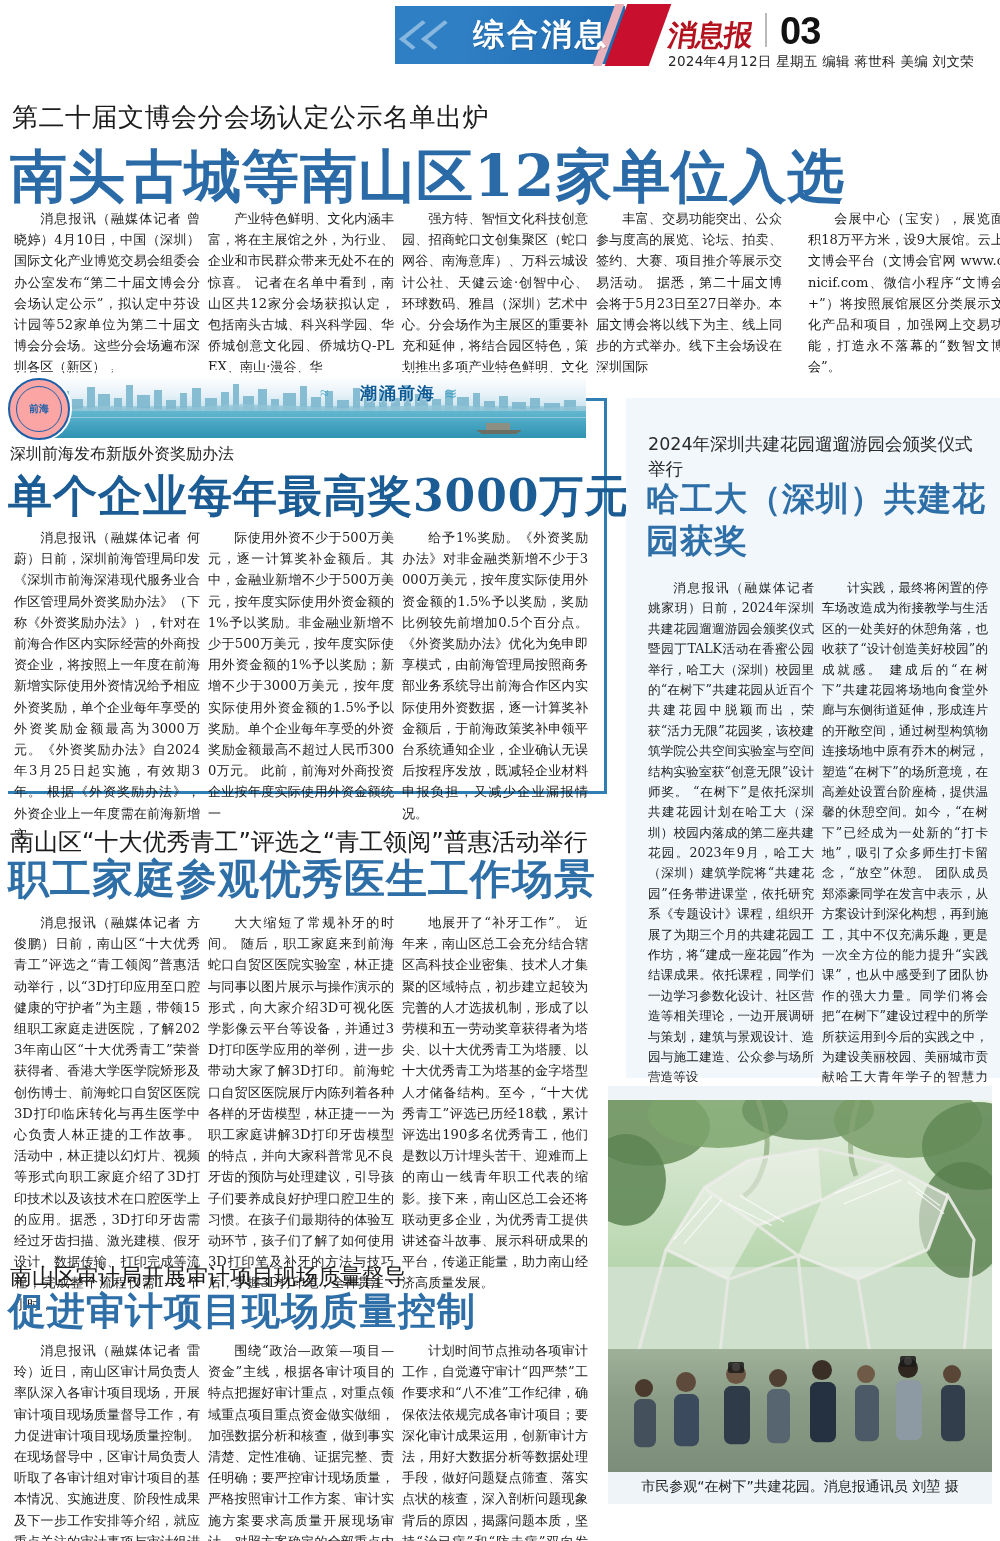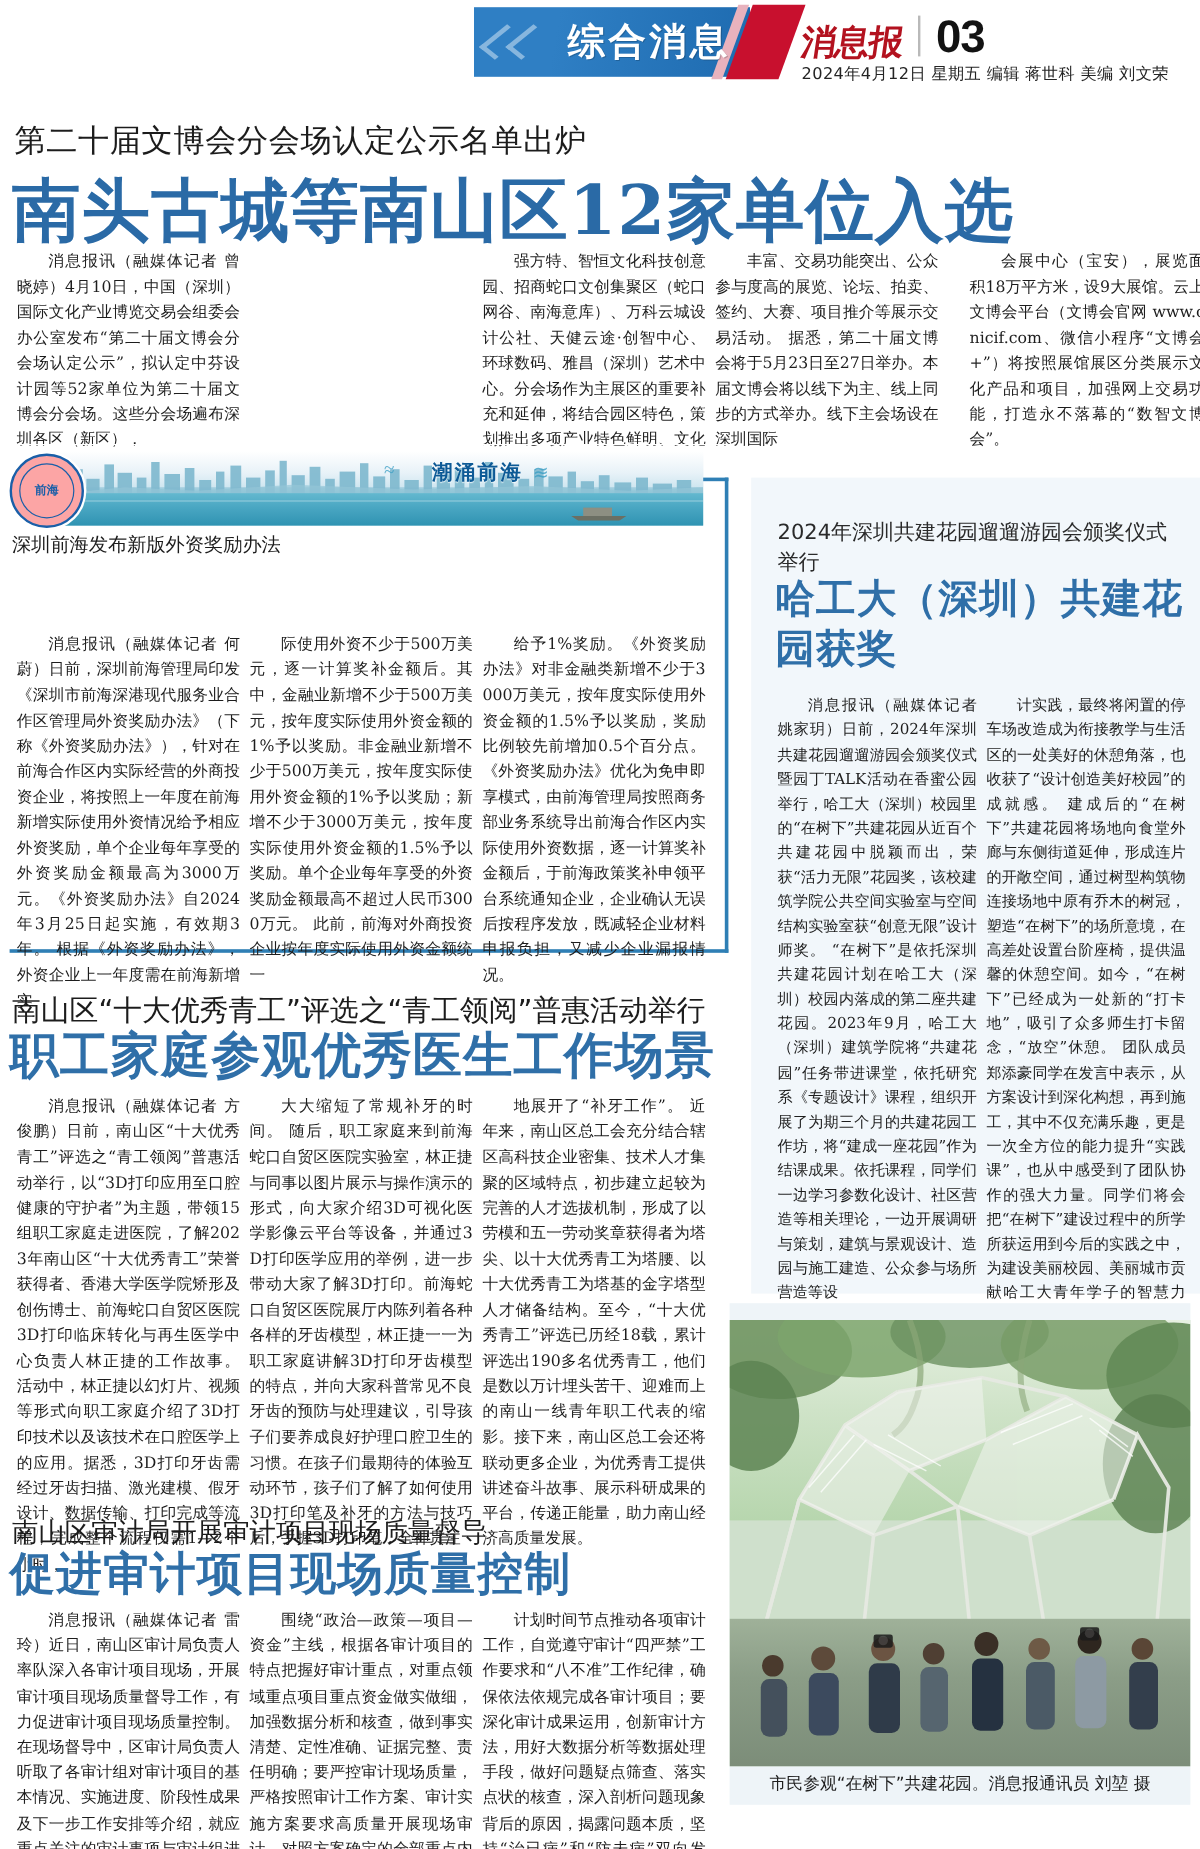--- a/index.html
+++ b/index.html
@@ -196,20 +196,23 @@
         <div class="mast-pagenum">03</div>
       </div>
       <div class="mast-date">2024年4月12日 星期五 编辑 蒋世科 美编 刘文荣</div>
     </div>
   </div>
 
   <div class="kicker a1-kicker">第二十届文博会分会场认定公示名单出炉</div>
   <div class="headline a1-head">南头古城等南山区12家单位入选</div>
   <div class="col a1c a1c1">
       <p>消息报讯（融媒体记者 曾晓婷）4月10日，中国（深圳）国际文化产业博览交易会组委会办公室发布“第二十届文博会分会场认定公示”，拟认定中芬设计园等52家单位为第二十届文博会分会场。这些分会场遍布深圳各区（新区），</p>
+    </div>
+  <div class="col a1c a1c2">
+      <p>产业特色鲜明、文化内涵丰富，将在主展馆之外，为行业、企业和市民群众带来无处不在的惊喜。 记者在名单中看到，南山区共12家分会场获拟认定，包括南头古城、科兴科学园、华侨城创意文化园、侨城坊Q-PLEX、南山·漫谷、华</p>
     </div>
   <div class="col a1c a1c3">
       <p>强方特、智恒文化科技创意园、招商蛇口文创集聚区（蛇口网谷、南海意库）、万科云城设计公社、天健云途·创智中心、环球数码、雅昌（深圳）艺术中心。分会场作为主展区的重要补充和延伸，将结合园区特色，策划推出多项产业特色鲜明、文化内涵</p>
     </div>
   <div class="col a1c a1c4">
       <p>丰富、交易功能突出、公众参与度高的展览、论坛、拍卖、签约、大赛、项目推介等展示交易活动。 据悉，第二十届文博会将于5月23日至27日举办。本届文博会将以线下为主、线上同步的方式举办。线下主会场设在深圳国际</p>
     </div>
   <div class="col a1c a1c5">
       <p>会展中心（宝安），展览面积18万平方米，设9大展馆。云上文博会平台（文博会官网 www.cnicif.com、微信小程序“文博会+”）将按照展馆展区分类展示文化产品和项目，加强网上交易功能，打造永不落幕的“数智文博会”。</p>
     </div>
@@ -274,20 +277,21 @@
       <div class="qh-swirl qh-sw1">≈</div>
       <div class="qh-label">潮涌前海</div>
       <div class="qh-swirl qh-sw2">≋</div>
     </div>
     <div class="qh-badge">
       <div class="qh-badge-inner">前海</div>
     </div>
   </div>
 
   <div class="kicker a2-kicker">深圳前海发布新版外资奖励办法</div>
+  <div class="headline a2-head">单个企业每年最高奖3000万元</div>
   <div class="col a2c a2c1">
       <p>消息报讯（融媒体记者 何蔚）日前，深圳前海管理局印发《深圳市前海深港现代服务业合作区管理局外资奖励办法》（下称《外资奖励办法》），针对在前海合作区内实际经营的外商投资企业，将按照上一年度在前海新增实际使用外资情况给予相应外资奖励，单个企业每年享受的外资奖励金额最高为3000万元。《外资奖励办法》自2024年3月25日起实施，有效期3年。 根据《外资奖励办法》，外资企业上一年度需在前海新增实</p>
     </div>
   <div class="col a2c a2c2">
       <p>际使用外资不少于500万美元，逐一计算奖补金额后。其中，金融业新增不少于500万美元，按年度实际使用外资金额的1%予以奖励。非金融业新增不少于500万美元，按年度实际使用外资金额的1%予以奖励；新增不少于3000万美元，按年度实际使用外资金额的1.5%予以奖励。单个企业每年享受的外资奖励金额最高不超过人民币3000万元。 此前，前海对外商投资企业按年度实际使用外资金额统一</p>
     </div>
   <div class="col a2c a2c3">
       <p>给予1%奖励。《外资奖励办法》对非金融类新增不少于3000万美元，按年度实际使用外资金额的1.5%予以奖励，奖励比例较先前增加0.5个百分点。《外资奖励办法》优化为免申即享模式，由前海管理局按照商务部业务系统导出前海合作区内实际使用外资数据，逐一计算奖补金额后，于前海政策奖补申领平台系统通知企业，企业确认无误后按程序发放，既减轻企业材料申报负担，又减少企业漏报情况。</p>
     </div>
 

